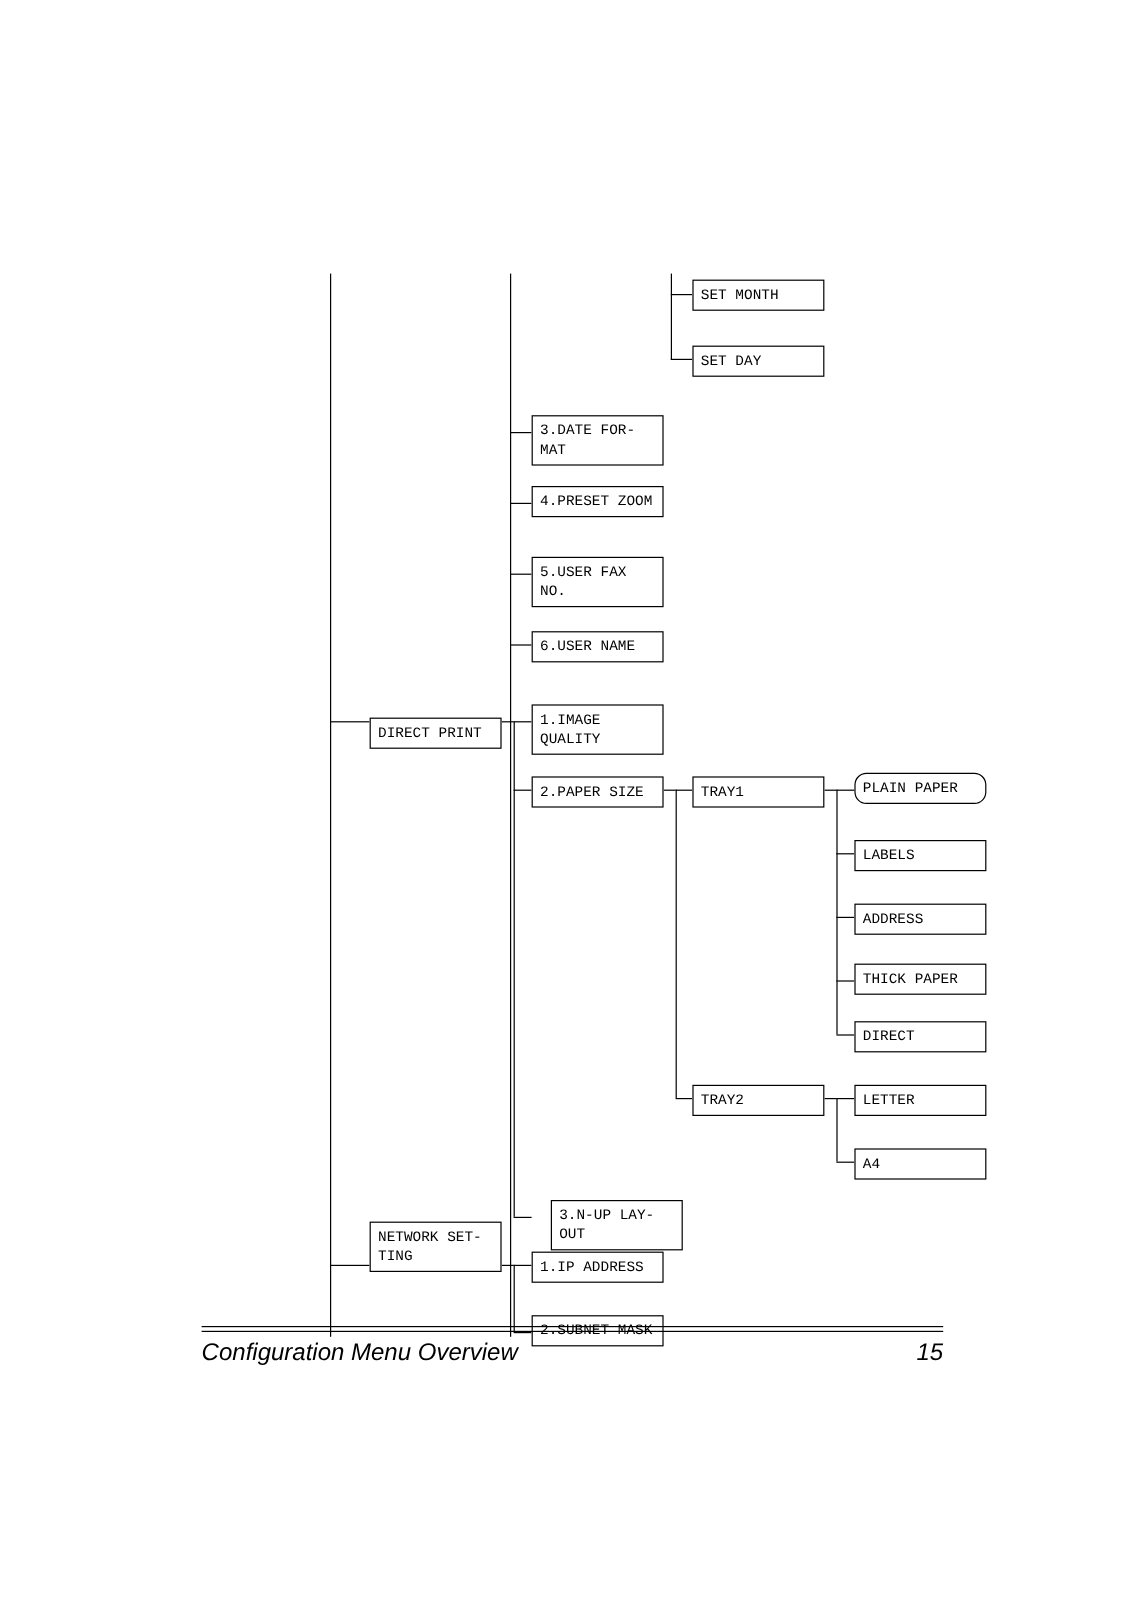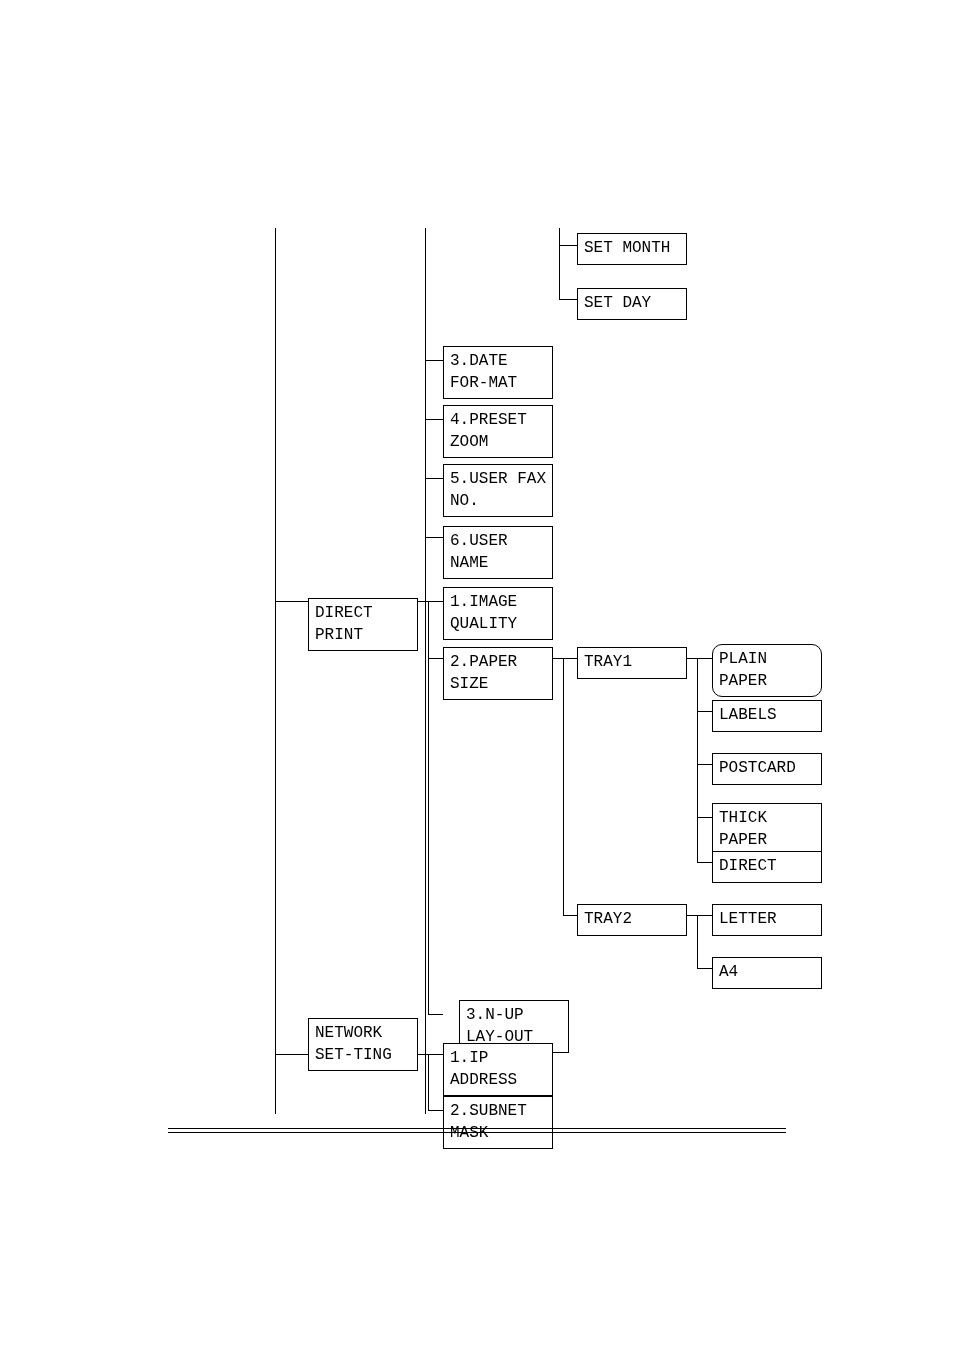--- a/index.html
+++ b/index.html
@@ -20,21 +20,21 @@
     }
     .node {
       position: absolute;
       border: 1px solid #000;
       background: #fff;
       padding: 4px 6px;
       width: 110px;
       min-height: 22px;
       line-height: 1.35;
       font-family: "Courier New", Courier, monospace;
-      font-size: 16px;
+      font-size: 12px;
     }
     .line-v, .line-h { position: absolute; background: #000; }
     .line-v { width: 1px; }
     .line-h { height: 1px; }
     .footer {
       position: absolute;
       bottom: 212px;
       left: 168px;
       right: 168px;
     }
@@ -123,25 +123,29 @@
   <div class="node" style="top:772px; left:189px;">3.N-UP LAY-OUT</div>
 
   <div class="node" style="top:815px; left:173px;">1.IP ADDRESS</div>
   <div class="node" style="top:868px; left:173px;">2.SUBNET MASK</div>
 
   <div class="node" style="top:419px; left:307px;">TRAY1</div>
   <div class="node" style="top:676px; left:307px;">TRAY2</div>
 
   <div class="node" style="top:416px; left:442px;border-radius:10px;">PLAIN PAPER</div>
   <div class="node" style="top:472px; left:442px;">LABELS</div>
-  <div class="node" style="top:525px; left:442px;">POSTCARD</div>
+  <div class="node" style="top:525px; left:442px;">ADDRESS</div>
   <div class="node" style="top:575px; left:442px;">THICK PAPER</div>
   <div class="node" style="top:623px; left:442px;">DIRECT</div>
 
   <div class="node" style="top:676px; left:442px;">LETTER</div>
   <div class="node" style="top:729px; left:442px;">A4</div>
 
 </div>
 
 <div class="footer">
   <div class="footer-line"></div>
   <div class="footer-line2"></div>
+  <div class="footer-row">
+    <span class="footer-title">Configuration Menu Overview</span>
+    <span class="footer-page">15</span>
+  </div>
 </div>
 
 </body></html>

